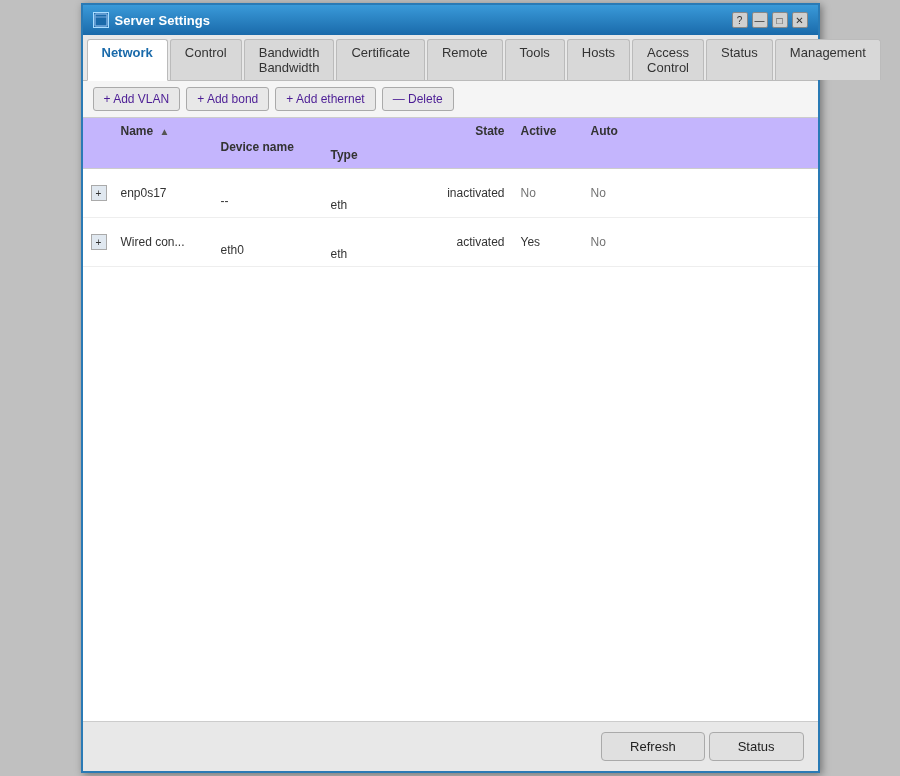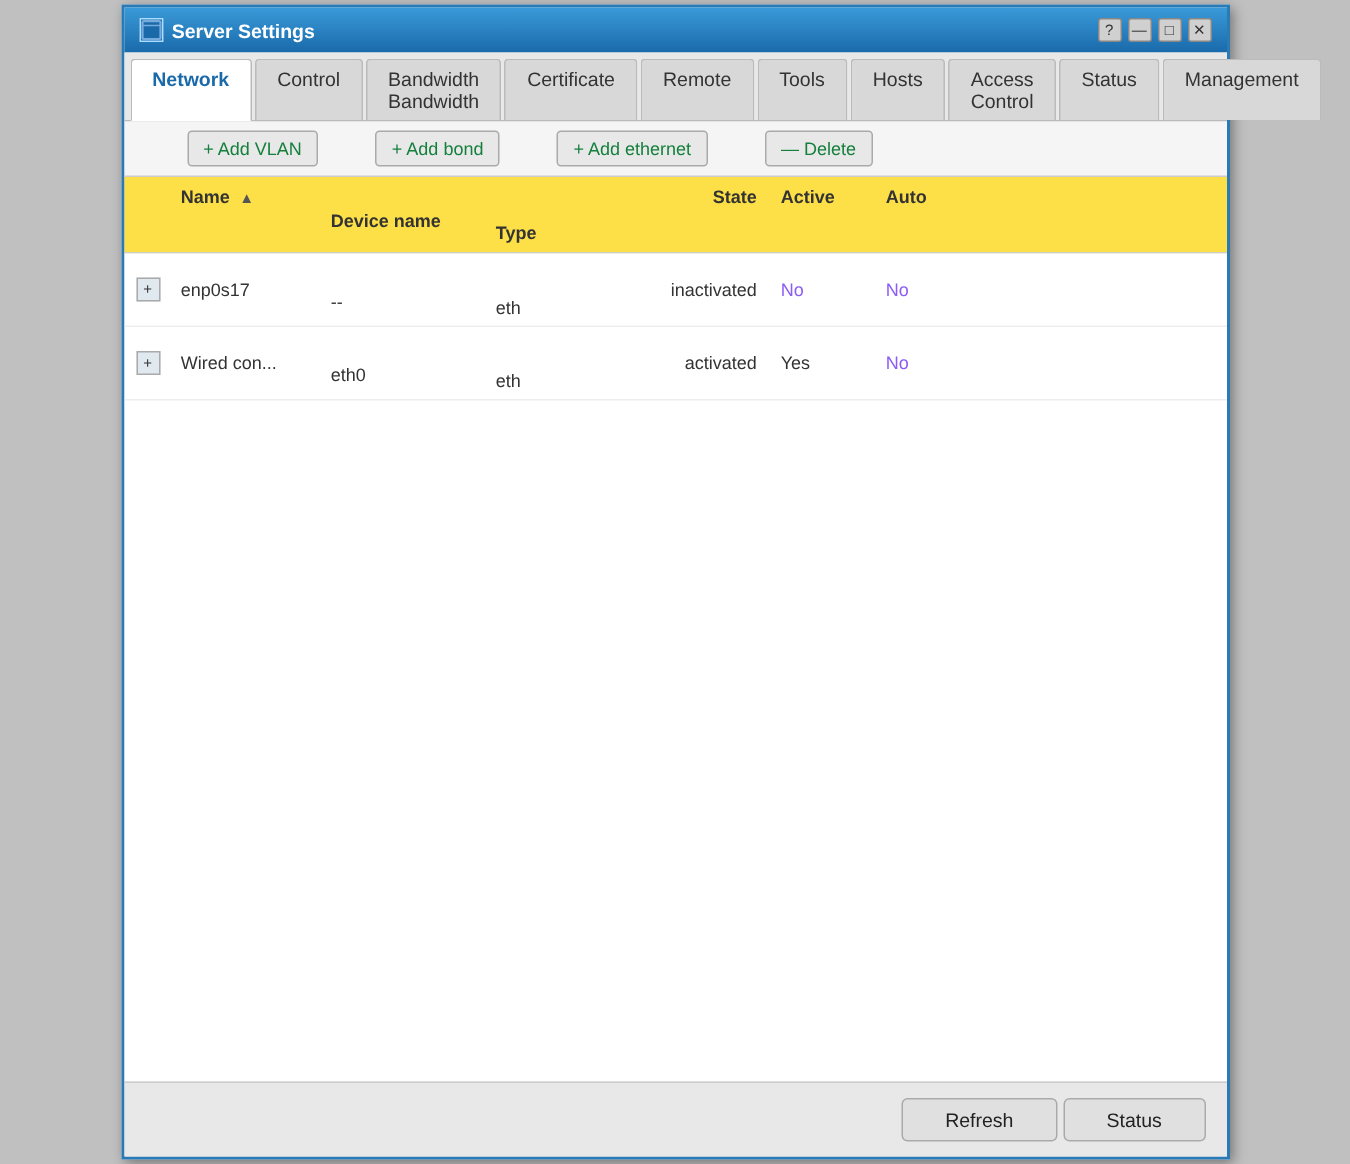--- a/index.html
+++ b/index.html
@@ -104,36 +104,35 @@
       gap: 6px;
       flex-shrink: 0;
     }
     .toolbar-btn {
       padding: 4px 10px;
       background: #e8e8e8;
       border: 1px solid #aaa;
       border-radius: 3px;
       cursor: pointer;
       font-size: 12px;
-      color: #15803d;
+      color: #4c1d95;
       display: flex;
       align-items: center;
       gap: 3px;
-      margin-left: 32px;
     }
     .content {
       flex: 1;
       background: white;
       overflow: auto;
       display: flex;
       flex-direction: column;
     }
     .table-header {
       display: flex;
-      background: #fde047;
+      background: #c4b5fd;
       border-bottom: 1px solid #ccc;
       padding: 4px 0;
       flex-shrink: 0;
     }
     .th {
       font-weight: bold;
       font-size: 12px;
       color: #333;
       padding: 2px 8px;
     }
@@ -148,21 +147,21 @@
       display: flex;
       align-items: center;
       border-bottom: 1px solid #eee;
       padding: 3px 0;
     }
     .td {
       font-size: 12px;
       color: #333;
       padding: 2px 8px;
     }
-    .td.red { color: #8b5cf6; }
+    .td.red { color: #737373; }
     .sort-arrow {
       display: inline-block;
       margin-left: 3px;
       color: #555;
       font-size: 10px;
     }
     .expand-icon {
       width: 16px;
       height: 16px;
       border: 1px solid #aaa;

